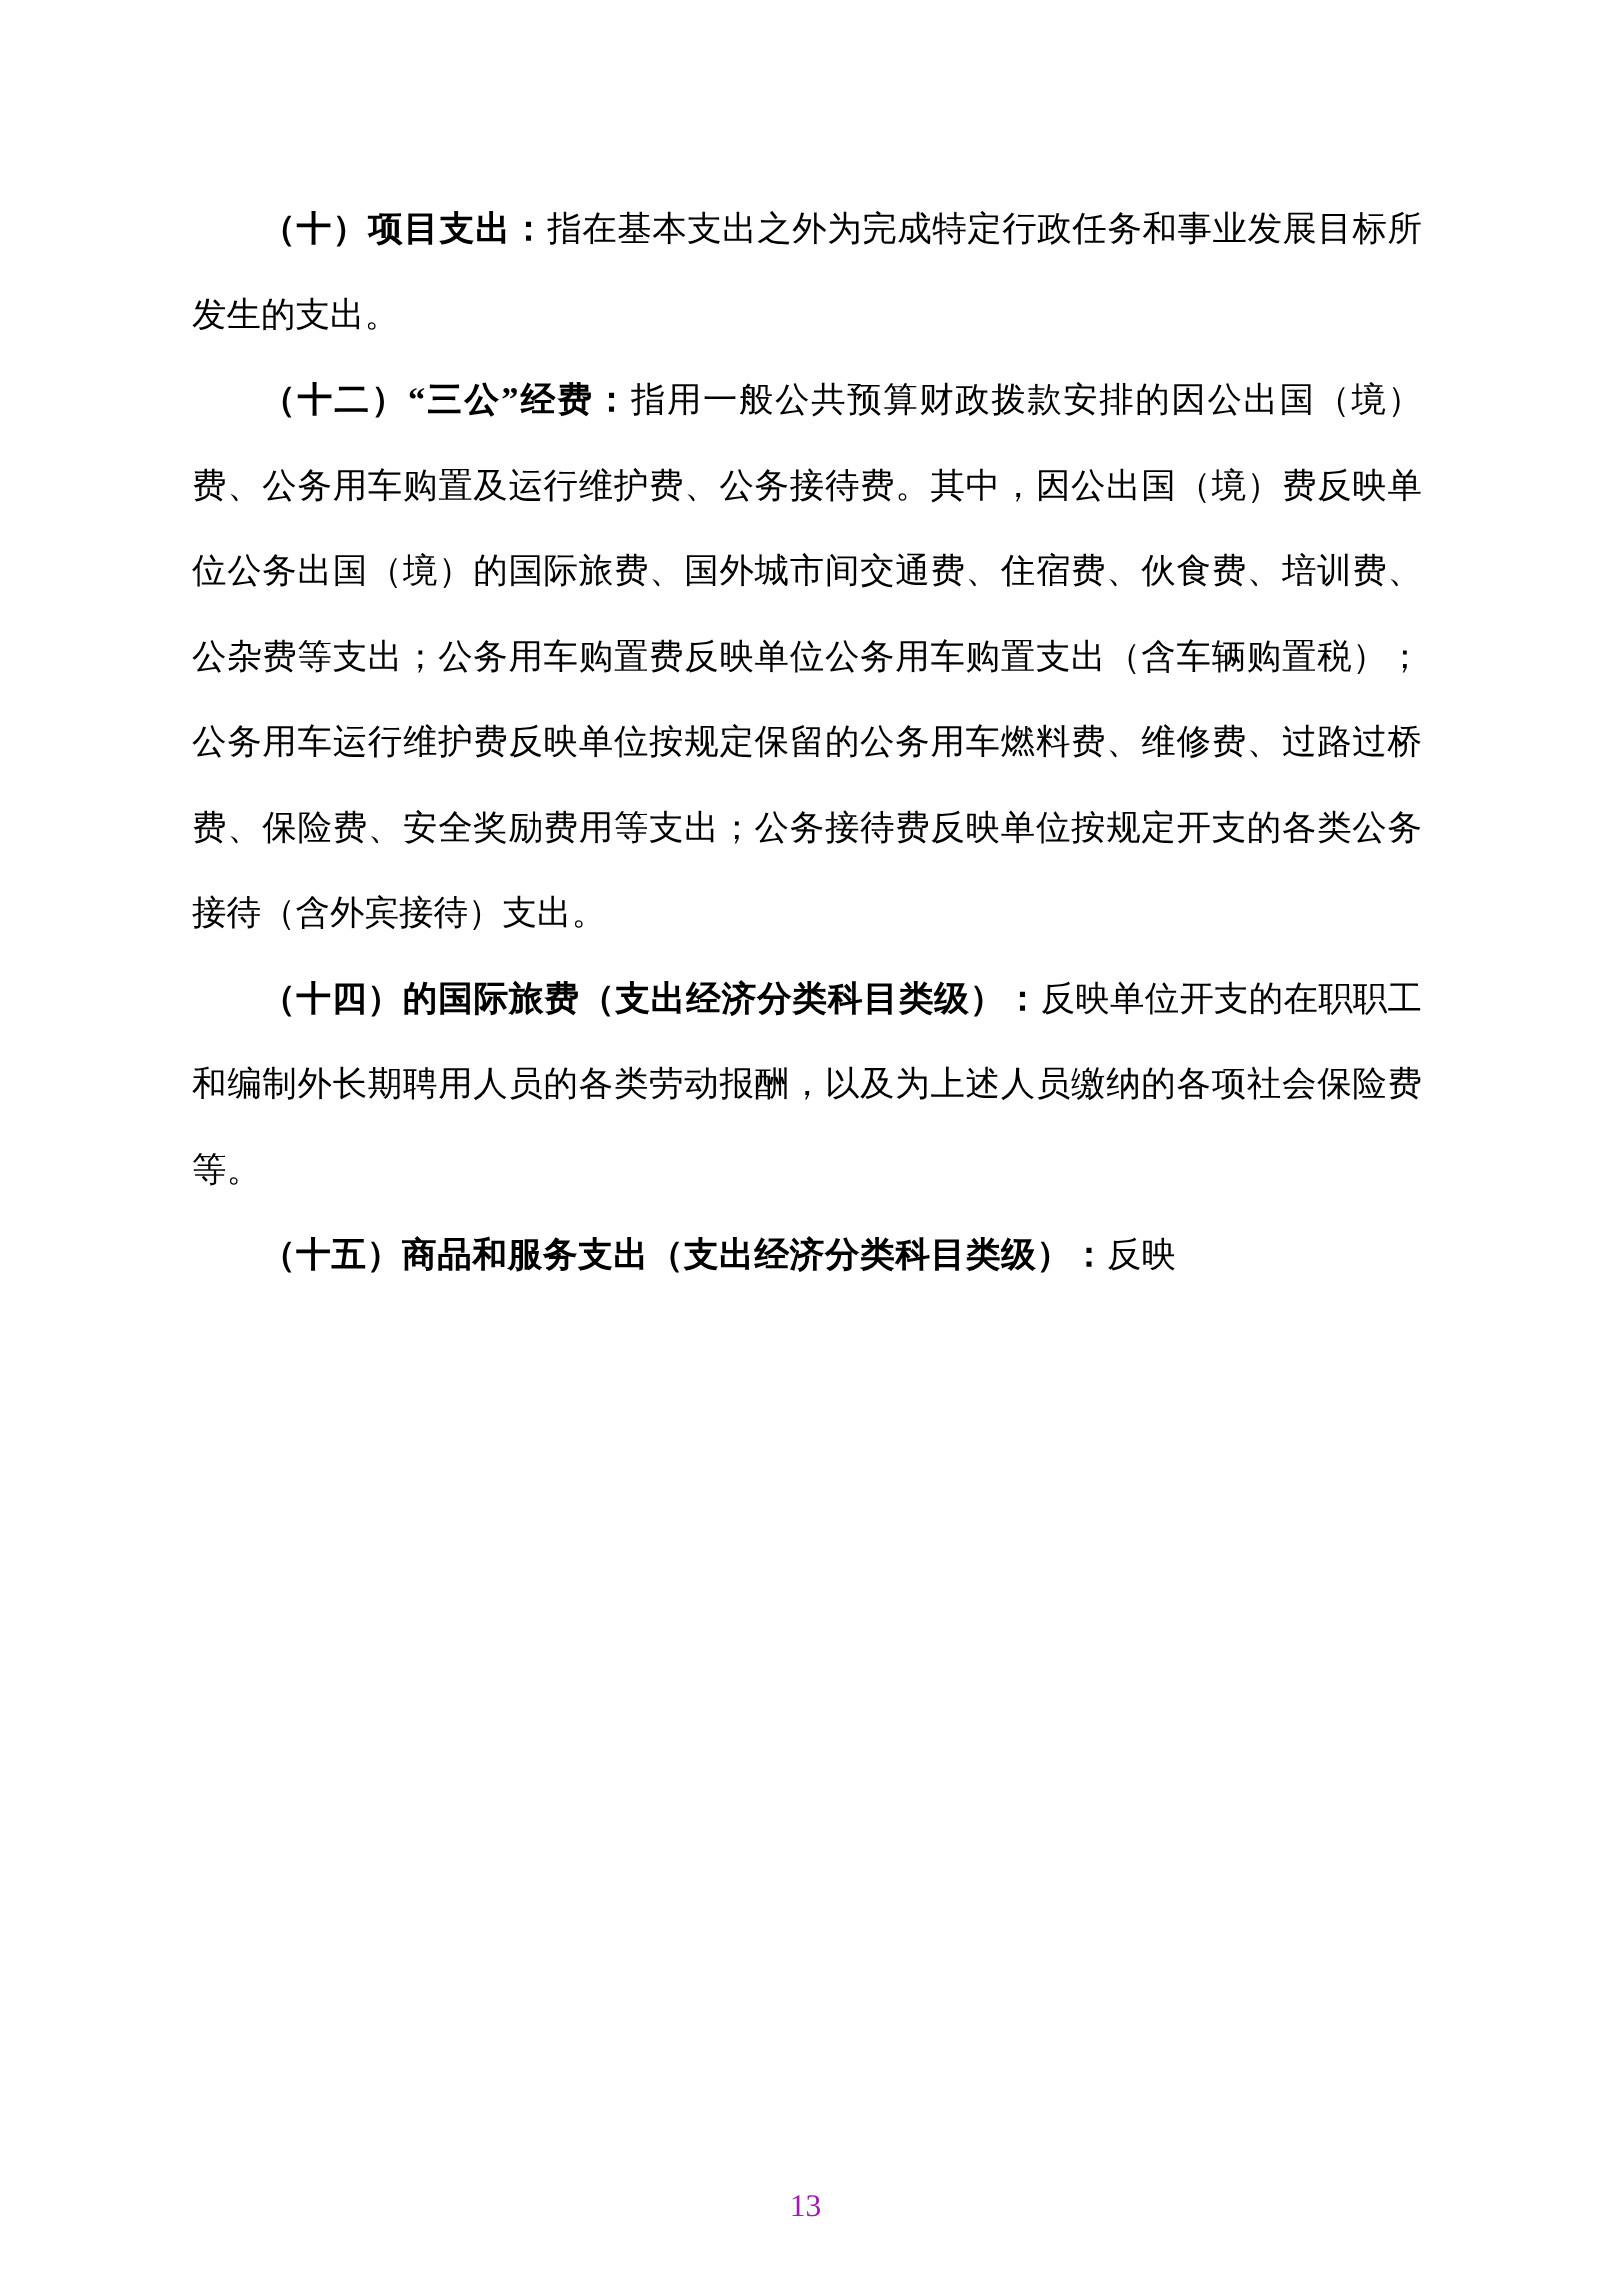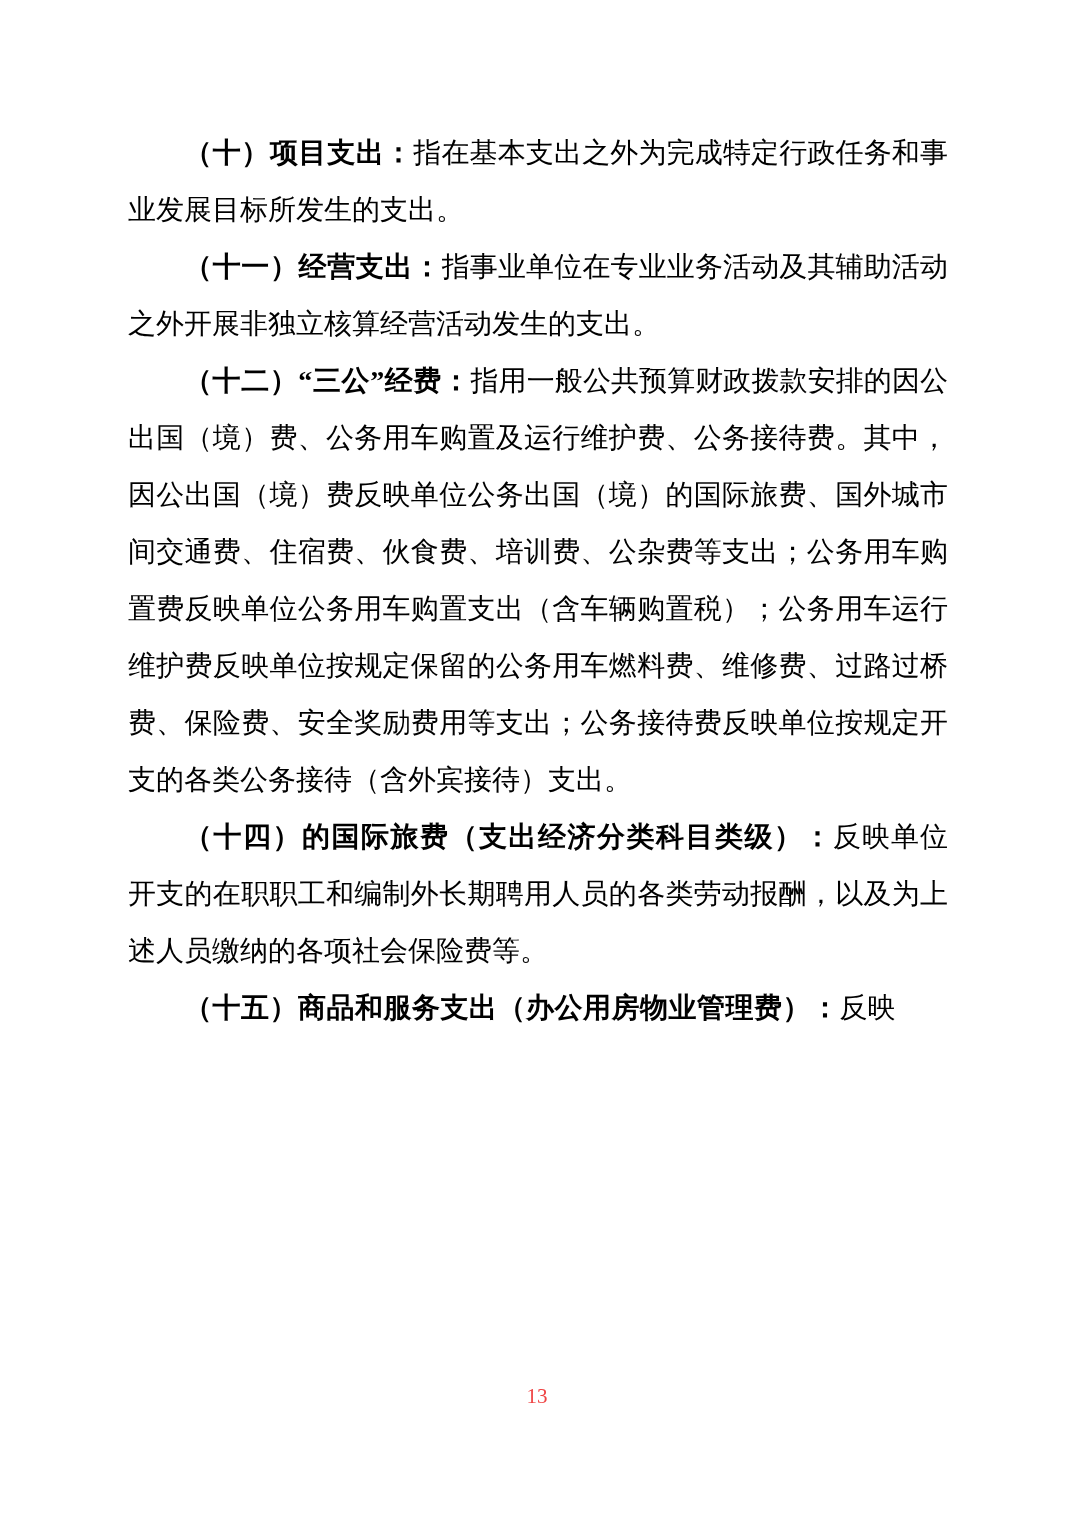--- a/index.html
+++ b/index.html
@@ -14,54 +14,53 @@
     background: #ffffff;
     overflow: hidden;
     font-family: "Liberation Serif", "DejaVu Serif", serif;
     color: #000000;
   }
   .text-block {
     position: absolute;
     left: 128px;
     top: 124px;
     width: 820px;
-    font-size: 28px;
+    font-size: 23px;
     line-height: 57px;
     text-align: justify;
     text-justify: inter-character;
     word-break: break-all;
   }
   .text-block p {
     margin: 0;
     padding: 0;
     text-indent: 2em;
   }
   .text-block .head {
     font-weight: 700;
     letter-spacing: 0.5px;
   }
   .text-block .body {
     font-weight: 400;
   }
   .page-number {
     position: absolute;
-    top: 1382px;
+    top: 1456px;
     left: 0;
     width: 1074px;
     text-align: center;
     font-size: 21px;
     line-height: 28px;
-    color: #ef4444;
+    color: #a21caf;
   }
 </style>
 </head>
 <body>
 
 <main class="page">
   <section class="text-block" id="paragraphs">
       <p><span class="head">（十）项目支出：</span><span class="body">指在基本支出之外为完成特定行政任务和事业发展目标所发生的支出。</span></p>
-      <p><span class="head">（十一）经营支出：</span><span class="body">指事业单位在专业业务活动及其辅助活动之外开展非独立核算经营活动发生的支出。</span></p>
       <p><span class="head">（十二）“三公”经费：</span><span class="body">指用一般公共预算财政拨款安排的因公出国（境）费、公务用车购置及运行维护费、公务接待费。其中，因公出国（境）费反映单位公务出国（境）的国际旅费、国外城市间交通费、住宿费、伙食费、培训费、公杂费等支出；公务用车购置费反映单位公务用车购置支出（含车辆购置税）；公务用车运行维护费反映单位按规定保留的公务用车燃料费、维修费、过路过桥费、保险费、安全奖励费用等支出；公务接待费反映单位按规定开支的各类公务接待（含外宾接待）支出。</span></p>
       <p><span class="head">（十四）的国际旅费（支出经济分类科目类级）：</span><span class="body">反映单位开支的在职职工和编制外长期聘用人员的各类劳动报酬，以及为上述人员缴纳的各项社会保险费等。</span></p>
-      <p><span class="head">（十五）商品和服务支出（办公用房物业管理费）：</span><span class="body">反映</span></p>
+      <p><span class="head">（十五）商品和服务支出（支出经济分类科目类级）：</span><span class="body">反映</span></p>
     </section>
   <footer class="page-number">13</footer>
 </main>
 
 </body></html>

